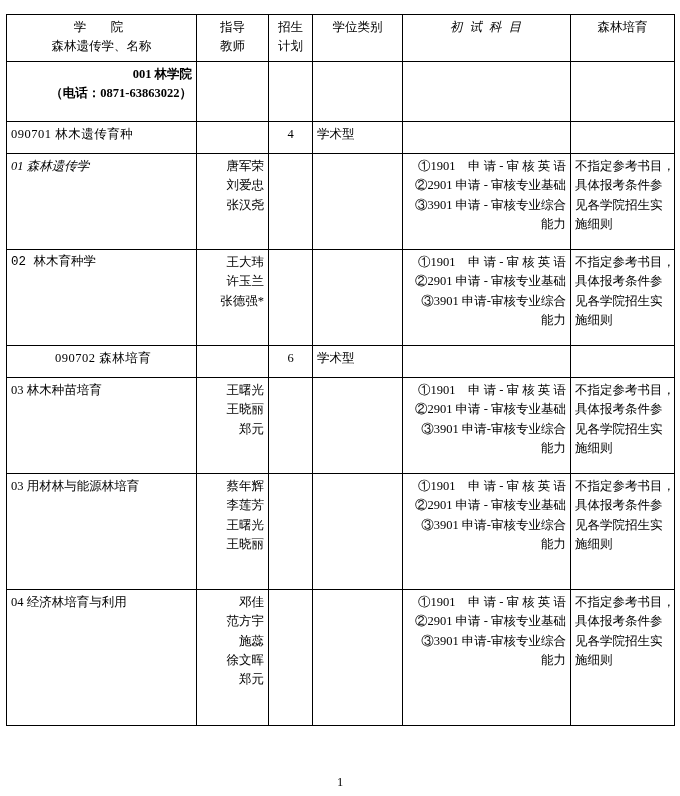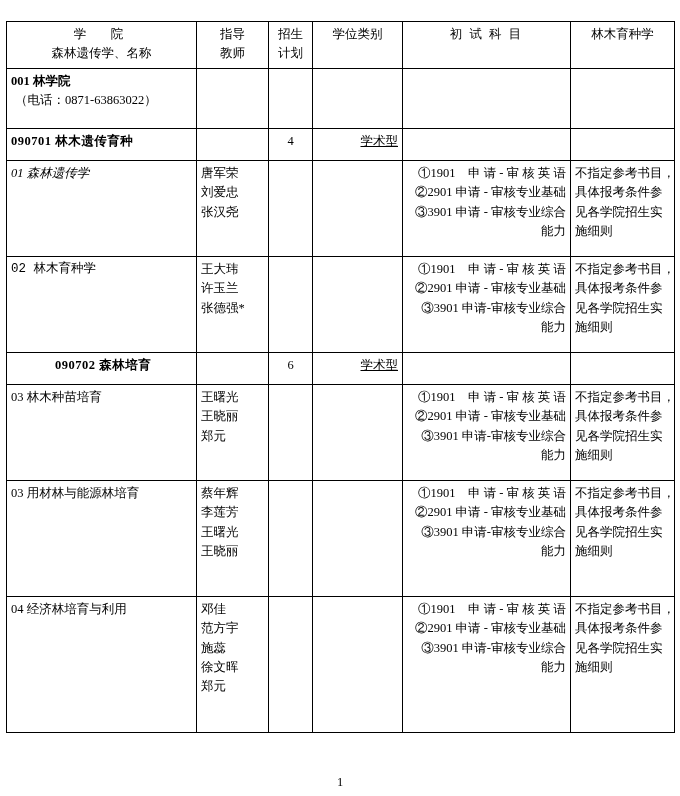--- a/index.html
+++ b/index.html
@@ -19,21 +19,21 @@
     width: 680px;
     height: 796px;
     position: relative;
     box-sizing: border-box;
     padding: 6px 6px 0 6px;
   }
   table.admissions {
     border-collapse: collapse;
     width: 668px;
     table-layout: fixed;
-    margin: 15px auto;
+    margin: 8px auto;
   }
   table.admissions td, table.admissions th {
     border: 1px solid #000000;
     vertical-align: top;
     padding: 3px 4px 4px 4px;
     font-size: 12.5px;
     line-height: 1.55;
   }
   
   col.c-college { width: 190px; }
@@ -44,34 +44,34 @@
   col.c-remark  { width: 104px; }
 
   thead td {
     text-align: center;
     vertical-align: middle;
     padding: 4px 2px;
     font-size: 12.5px;
   }
   .hdr-line { white-space: nowrap; }
   .sp1 { letter-spacing: 6px; }
-  .sp2 { letter-spacing: 2px; }
+  .sp2 { letter-spacing: 2px; font-style: italic; }
 
   .cell-lines > div { white-space: nowrap; }
 
-  td.teacher { text-align: left; }
+  td.teacher { text-align: right; }
   td.plan { text-align: center; vertical-align: top; }
-  td.degree { text-align: right; vertical-align: top; text-decoration: underline; }
+  td.degree { text-align: left; vertical-align: top; }
   td.subject { }
   td.remark { }
 
   .college-title { font-weight: bold; }
-  .college-phone { padding-left: 4px; }
-
-  .major-code { font-weight: bold; letter-spacing: 0.5px; }
+  .college-phone { padding-left: 4px; font-weight: bold; }
+
+  .major-code { font-weight: normal; letter-spacing: 0.5px; }
 
   .subject-lines div { white-space: nowrap; letter-spacing: 0px; text-align: right; }
 
   .footer-pagenum {
     position: absolute;
     left: 0;
     right: 0;
     bottom: 6px;
     text-align: center;
     font-size: 12.5px;
@@ -104,27 +104,27 @@
           <div class="hdr-line">招生</div>
           <div class="hdr-line">计划</div>
         </td>
         <td>
           <div class="hdr-line">学位类别</div>
         </td>
         <td>
           <div class="hdr-line sp2">初 试 科 目</div>
         </td>
         <td>
-          <div class="hdr-line">林木育种学</div>
+          <div class="hdr-line">森林培育</div>
         </td>
       </tr>
     </thead>
     <tbody>
         <tr>
-          <td style="height: 52px;">
+          <td style="height: 52px; text-align: right;">
             <div class="college-title">001 林学院</div>
             <div class="college-phone">（电话：0871-63863022）</div>
           </td>
           <td class="teacher"></td>
           <td class="plan"></td>
           <td class="degree"></td>
           <td class="subject subject-lines">
             <div class="cell-lines"></div>
           </td>
           <td class="remark">

